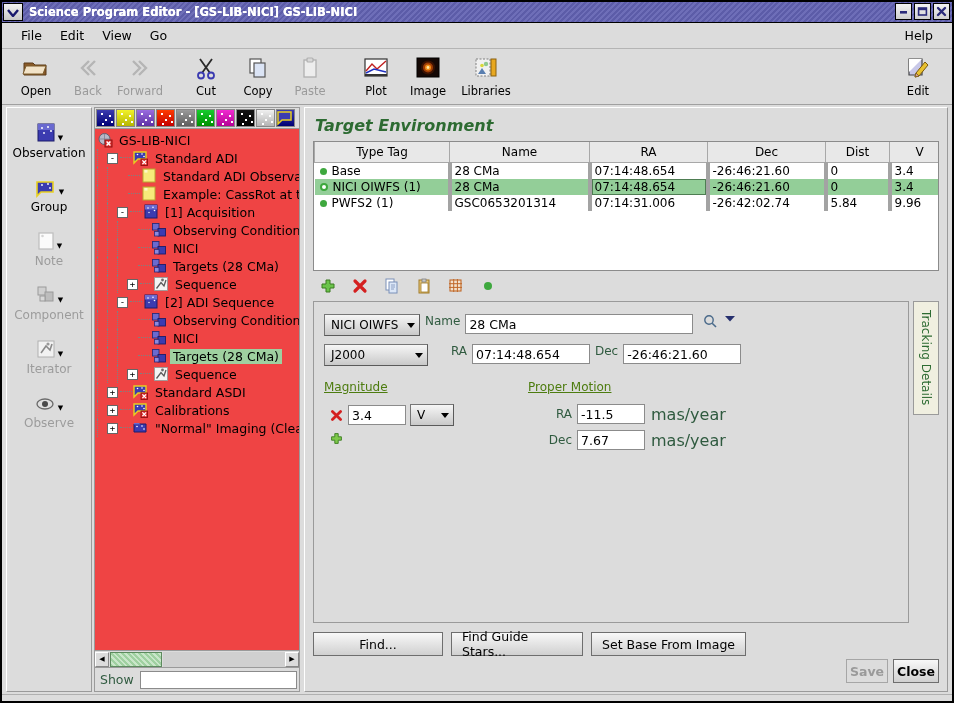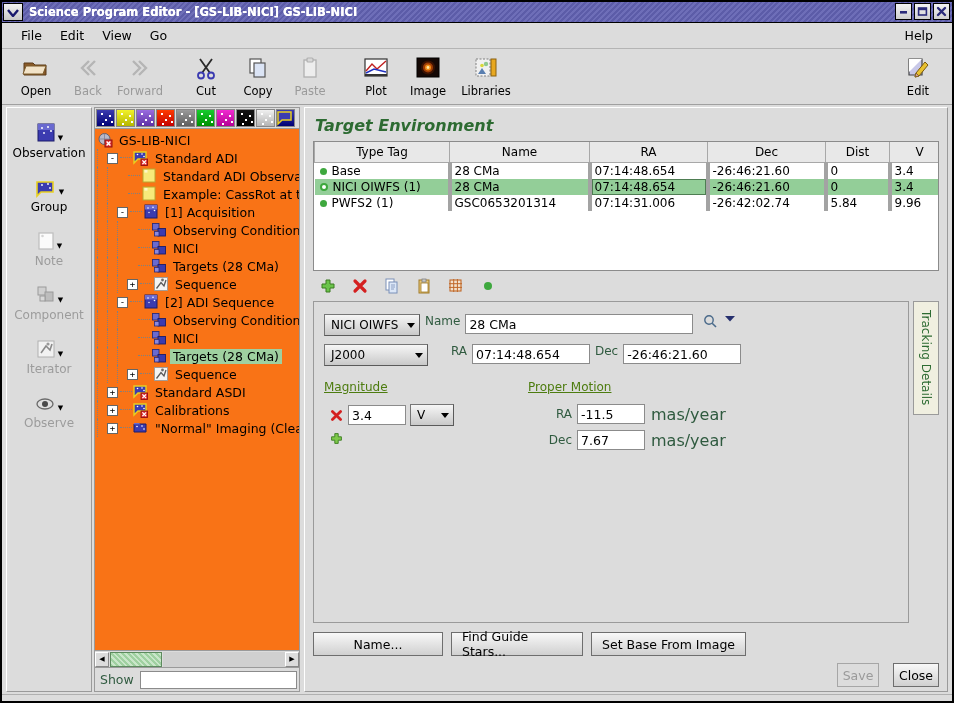--- a/index.html
+++ b/index.html
@@ -115,21 +115,21 @@
   .swatch{
     width:19px;height:18px;margin-right:1px;
     border:1px solid #888;
     box-sizing:border-box;
     position:relative;overflow:hidden;
     flex:0 0 19px;
   }
   .swatch .st{position:absolute;width:2px;height:2px;background:#fff;}
   .tree{
     flex:1;min-height:0;
-    background:#f97316;
+    background:#ef4444;
     border:1px solid #9a9a9a;
     border-top:none;
     overflow:hidden;
     padding:2px 0 0 0;
     position:relative;
   }
   .trow{
     height:18px;display:flex;align-items:center;
     white-space:nowrap;font-size:12.5px;cursor:default;
     padding-left:2px;
@@ -269,22 +269,22 @@
   }
   .btn{
     height:24px;background:linear-gradient(#f8f8f8,#d0d0d0);
     border:1px solid #6e6e6e;
     box-sizing:border-box;
     display:flex;align-items:center;justify-content:center;
     padding:0 10px;font-size:12.5px;cursor:default;color:#000;
   }
   .btn.dim{color:#9a9a9a;border-color:#a6a6a6;background:#dcdcdc;}
   .btnrow2{
-    height:28px;flex:0 0 28px;display:flex;align-items:flex-end;
-    justify-content:flex-end;gap:14px;
+    height:28px;flex:0 0 28px;display:flex;align-items:flex-start;
+    justify-content:flex-end;gap:5px;font-weight:bold;
   }
   .statusbar{height:6px;flex:0 0 6px;background:#dcdcdc;border-top:1px solid #b0b0b0;}
 </style>
 </head>
 <body>
 
 <div class="win">
 
   <div class="titlebar">
     <div class="tb-menu">
@@ -979,21 +979,21 @@
               </div>
             </div>
           </div>
         </div>
         <div class="vtab">
           <span>Tracking Details</span>
         </div>
       </div>
 
       <div class="btnrow">
-        <div class="btn" style="width:130px">Name...</div>
+        <div class="btn" style="width:130px">Find...</div>
         <div class="btn" style="width:132px">Find Guide Stars...</div>
         <div class="btn">Set Base From Image</div>
       </div>
       <div class="btnrow2">
         <div class="btn dim" style="width:42px">Save</div>
         <div class="btn" style="width:46px">Close</div>
       </div>
     </div>
   </div>
   <div class="statusbar"></div>

